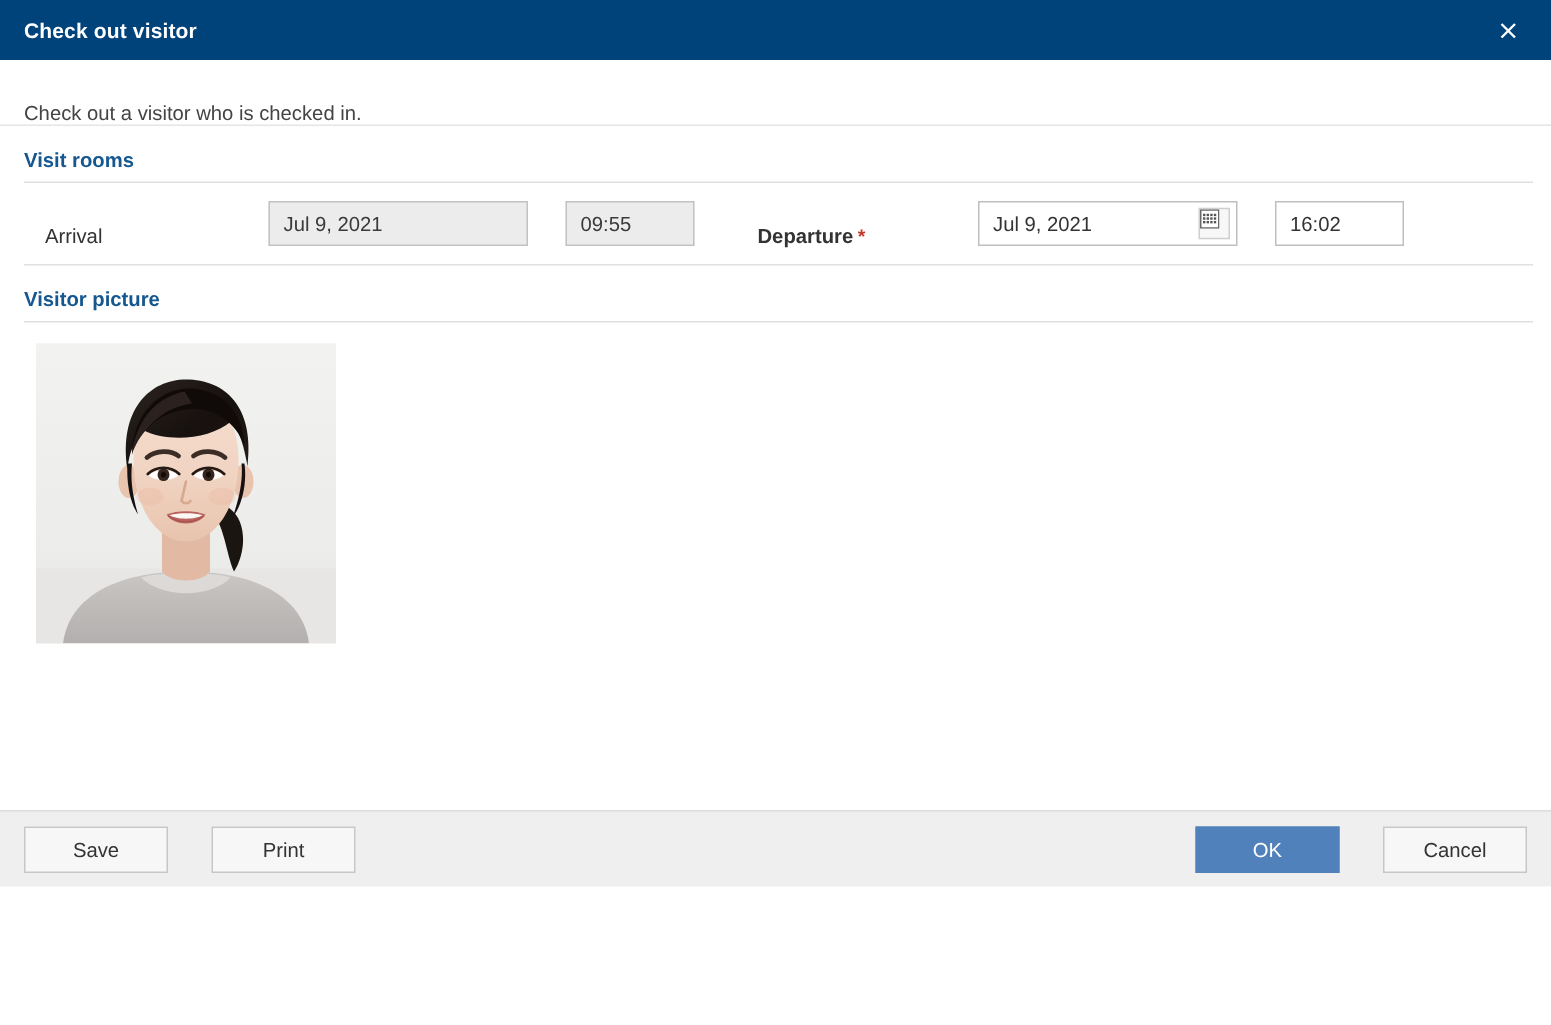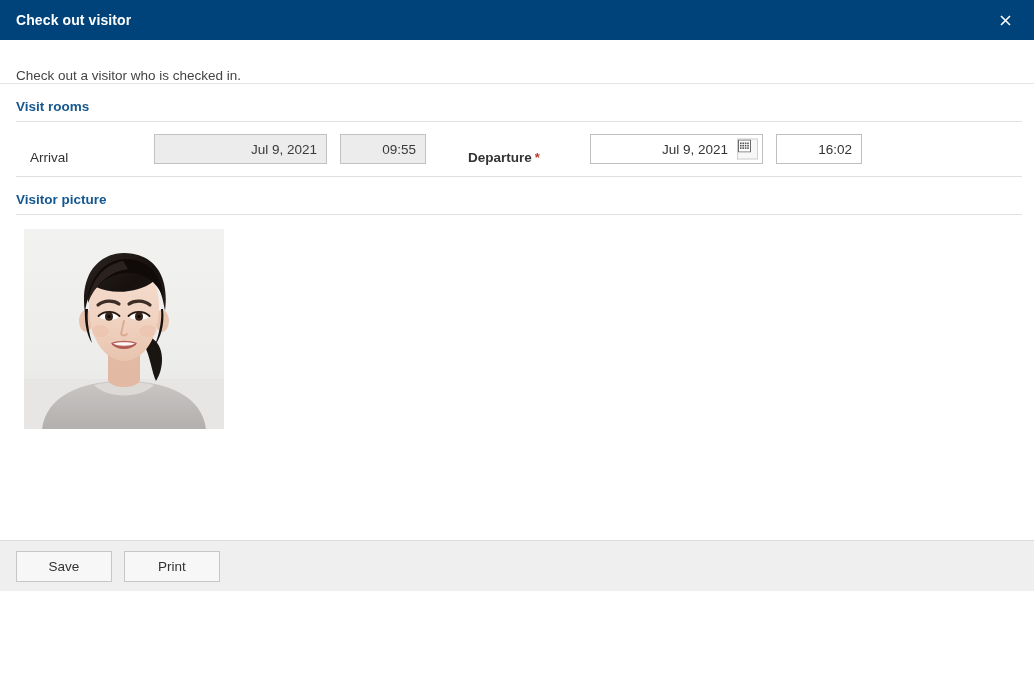--- a/index.html
+++ b/index.html
@@ -120,21 +120,21 @@
     color: #333333;
     display: flex;
     align-items: center;
     padding: 0 9px;
   }
   .input.disabled {
     background: #ececec;
     border: 1px solid #c2c2c2;
     color: #3a3a3a;
   }
-  .input.center { justify-content: flex-end; }
+  .input.center { justify-content: flex-start; margin-left: 25px; }
   .input.center span { display: block; }
   .w-date { width: 173px; }
   .w-time { width: 86px; margin-left: 13px; }
   .w-branch { width: 270px; }
   .w-loc { width: 290px; }
   .input-with-btn {
     position: relative;
     display: flex;
     align-items: center;
     justify-content: center;
@@ -185,21 +185,21 @@
     height: 51px;
     background: #efefef;
     border-top: 1px solid #dcdcdc;
     display: flex;
     align-items: center;
     justify-content: space-between;
     padding: 0 16px;
     box-sizing: border-box;
     flex: 0 0 auto;
   }
-  .footer-left, .footer-right { display: flex; align-items: center; }
+  .footer-left, .footer-right { display: flex; align-items: center; gap: 17px; }
   .btn {
     height: 31px;
     min-width: 96px;
     border: 1px solid #c7c7c7;
     background: #f7f7f7;
     color: #333333;
     font-size: 13.5px;
     font-family: "Liberation Sans", sans-serif;
     display: flex;
     align-items: center;
@@ -355,15 +355,19 @@
       </div>
     </div>
 
   </div>
 
   <div class="footer">
     <div class="footer-left">
       <div class="btn">Save</div>
       <div class="btn">Print</div>
     </div>
+    <div class="footer-right">
+      <div class="btn primary wide">OK</div>
+      <div class="btn wide">Cancel</div>
+    </div>
   </div>
 
 </div>
 
 </body></html>

